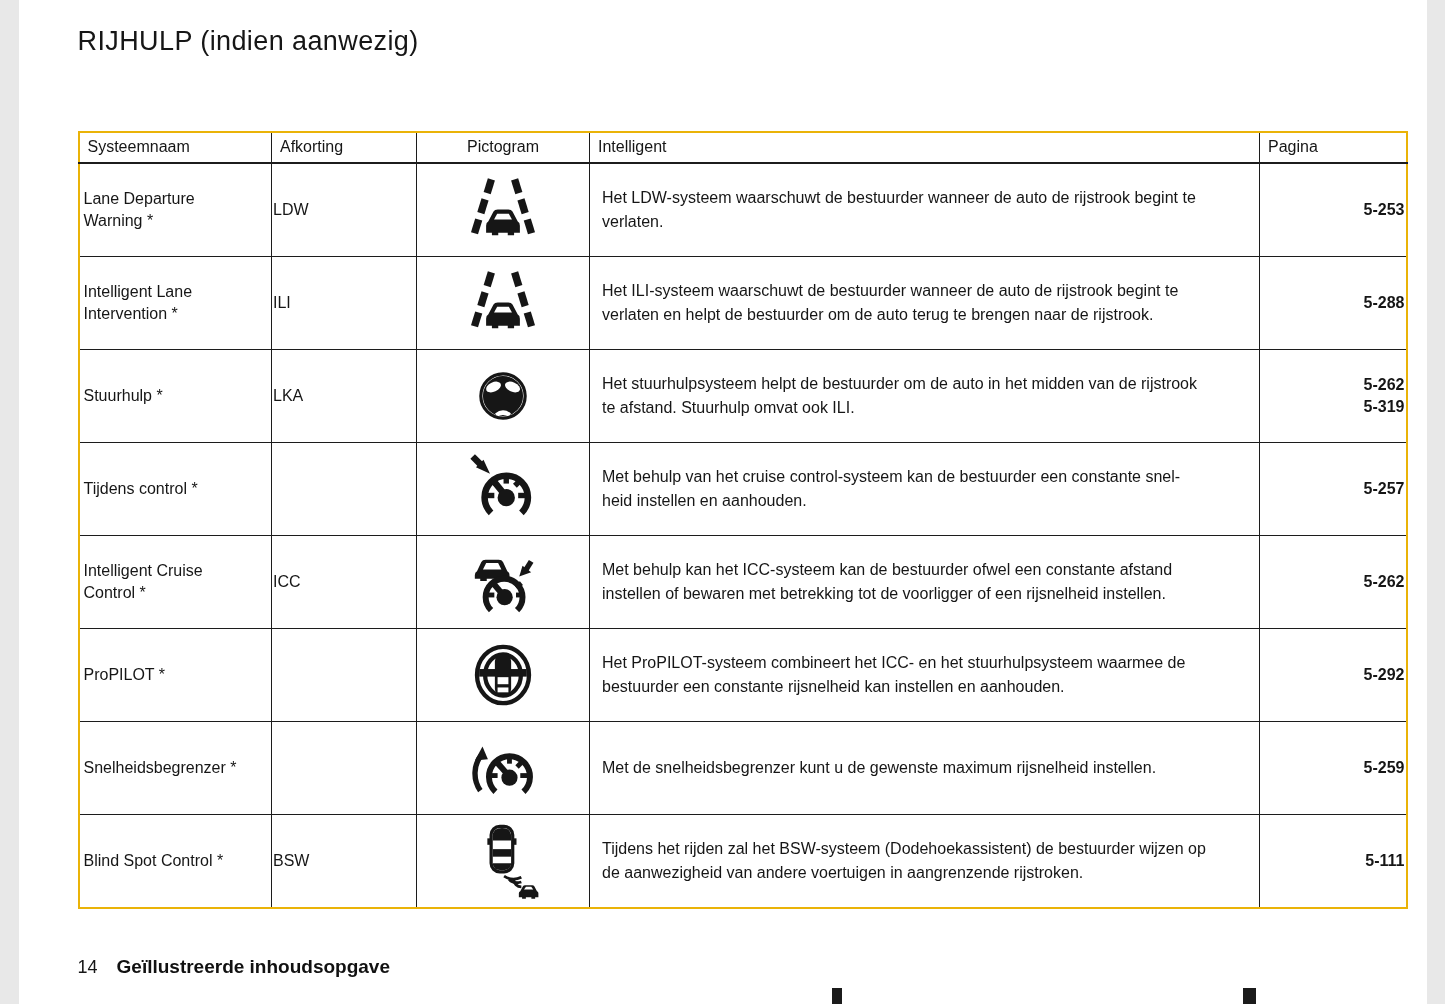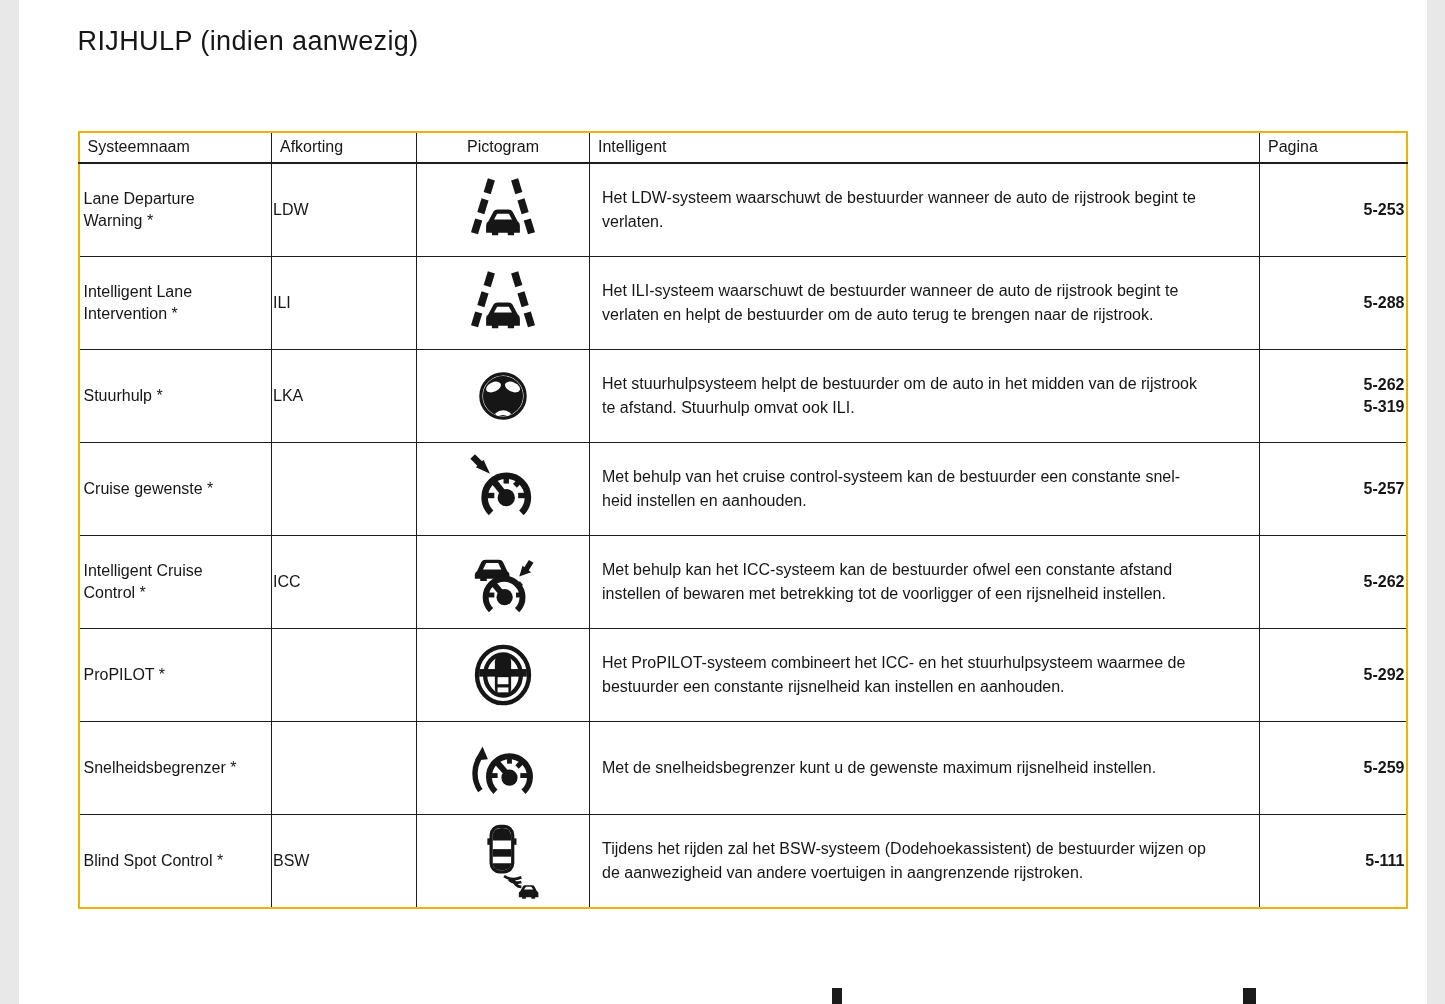--- a/index.html
+++ b/index.html
@@ -117,21 +117,21 @@
       <path d="M28.5 52.5 Q36 46.5 43.5 52.5 L41.5 55.5 Q36 52.5 30.5 55.5 Z" fill="#ffffff"></path>
       <circle cx="36" cy="36" r="19.5" fill="none" stroke="#ffffff" stroke-width="1"></circle>
       <circle cx="36" cy="36" r="21" fill="none" stroke="#161616" stroke-width="3"></circle>
     </svg></td>
           <td class="desc-cell">Het stuurhulpsysteem helpt de bestuurder om de auto in het midden van de rijstrook
 te afstand. Stuurhulp omvat ook ILI.</td>
           <td class="page-cell">5-262
 5-319</td>
         </tr>
         <tr>
-          <td class="system-cell">Cruise gewenste *</td>
+          <td class="system-cell">Tijdens control *</td>
           <td class="abbr-cell"></td>
           <td class="icon-cell">
     <svg width="78" height="78" viewBox="0 0 72 72">
       <line x1="8" y1="6" x2="15" y2="13" stroke="#161616" stroke-width="6"></line>
       <polygon points="11,16 24,22 18,9" fill="#161616"></polygon>
       <path d="M25 58 A20 20 0 1 1 53 58" fill="none" stroke="#161616" stroke-width="6"></path>
       <g stroke="#161616" stroke-width="5">
         <line x1="20" y1="42" x2="28" y2="42"></line>
         <line x1="26" y1="28" x2="31" y2="33"></line>
         <line x1="39" y1="23" x2="39" y2="31"></line>
@@ -224,17 +224,20 @@
       <path d="M52 66 L54.5 61.5 Q55 60.5 56.5 60.5 H63 Q64.5 60.5 65 61.5 L67.5 66 Q68.8 66.5 68.8 68 V71.5 H65.8 V73 H62.3 V71.5 H57.2 V73 H53.7 V71.5 H50.7 V68 Q50.7 66.5 52 66 Z" fill="#161616"></path>
       <path d="M55.5 64.5 L57.3 61.8 H62.2 L64 64.5 Z" fill="#ffffff"></path>
     </svg></td>
           <td class="desc-cell">Tijdens het rijden zal het BSW-systeem (Dodehoekassistent) de bestuurder wijzen op
 de aanwezigheid van andere voertuigen in aangrenzende rijstroken.</td>
           <td class="page-cell">5-111</td>
         </tr>
       </tbody>
   </table>
 
+  <div class="footer">
+    <span class="page-num">14</span><span class="section">Geïllustreerde inhoudsopgave</span>
+  </div>
 
   <div class="print-mark m1"></div>
   <div class="print-mark m2"></div>
 
 </div>
 
 </body></html>

